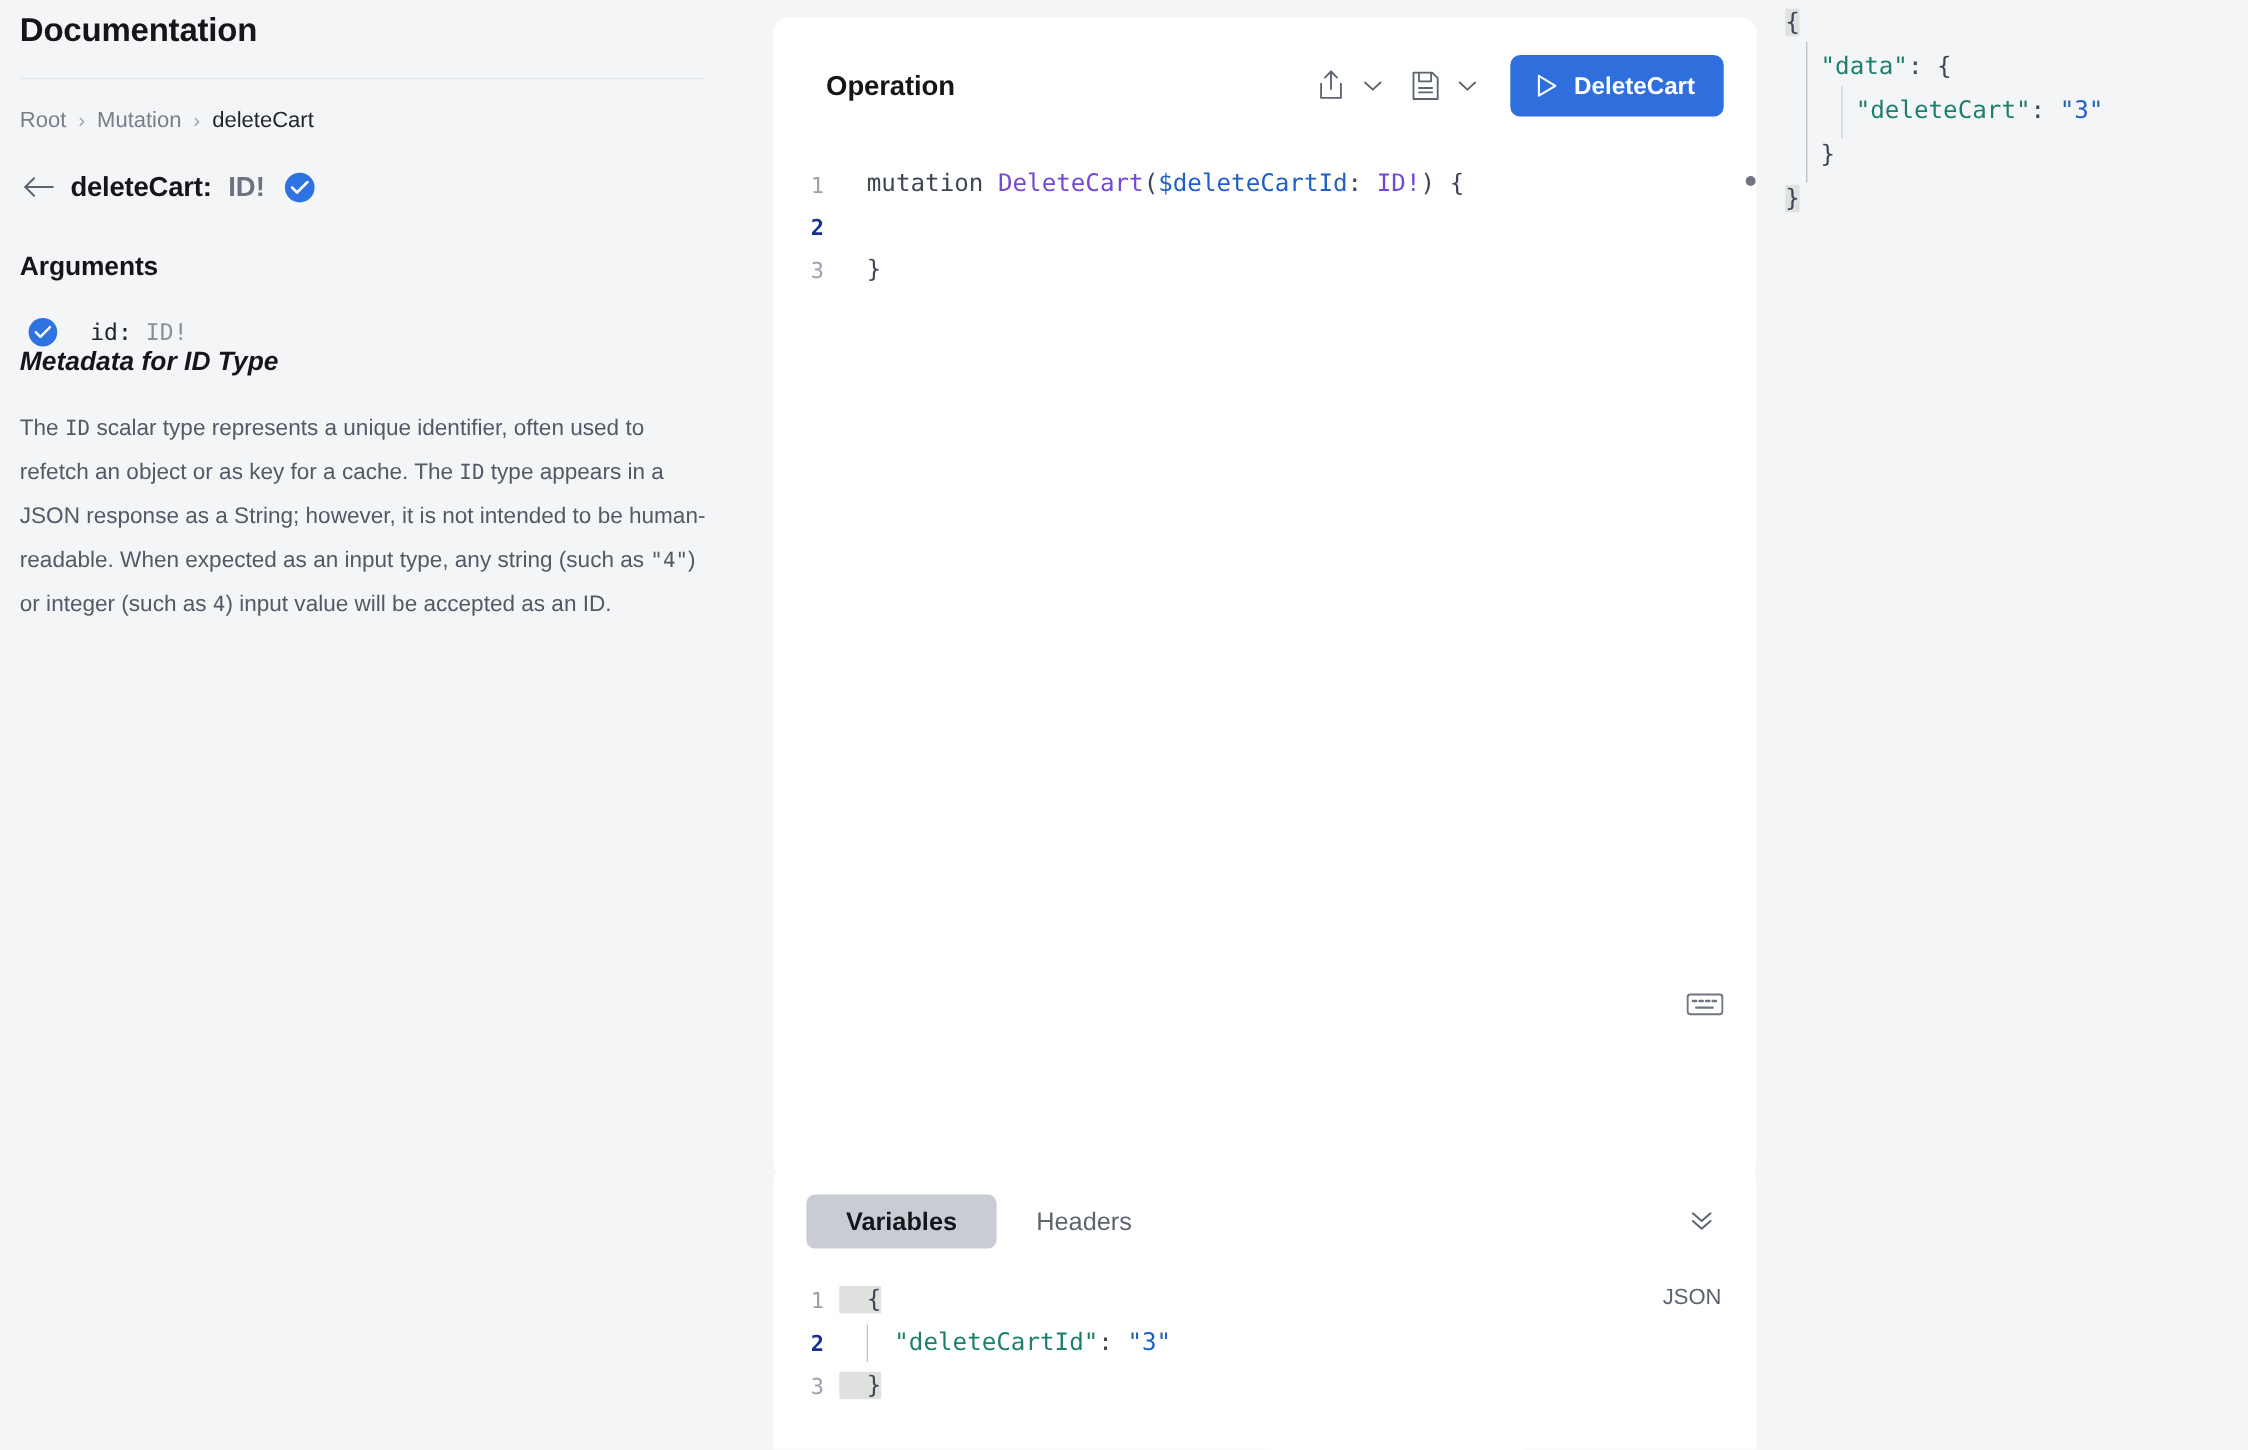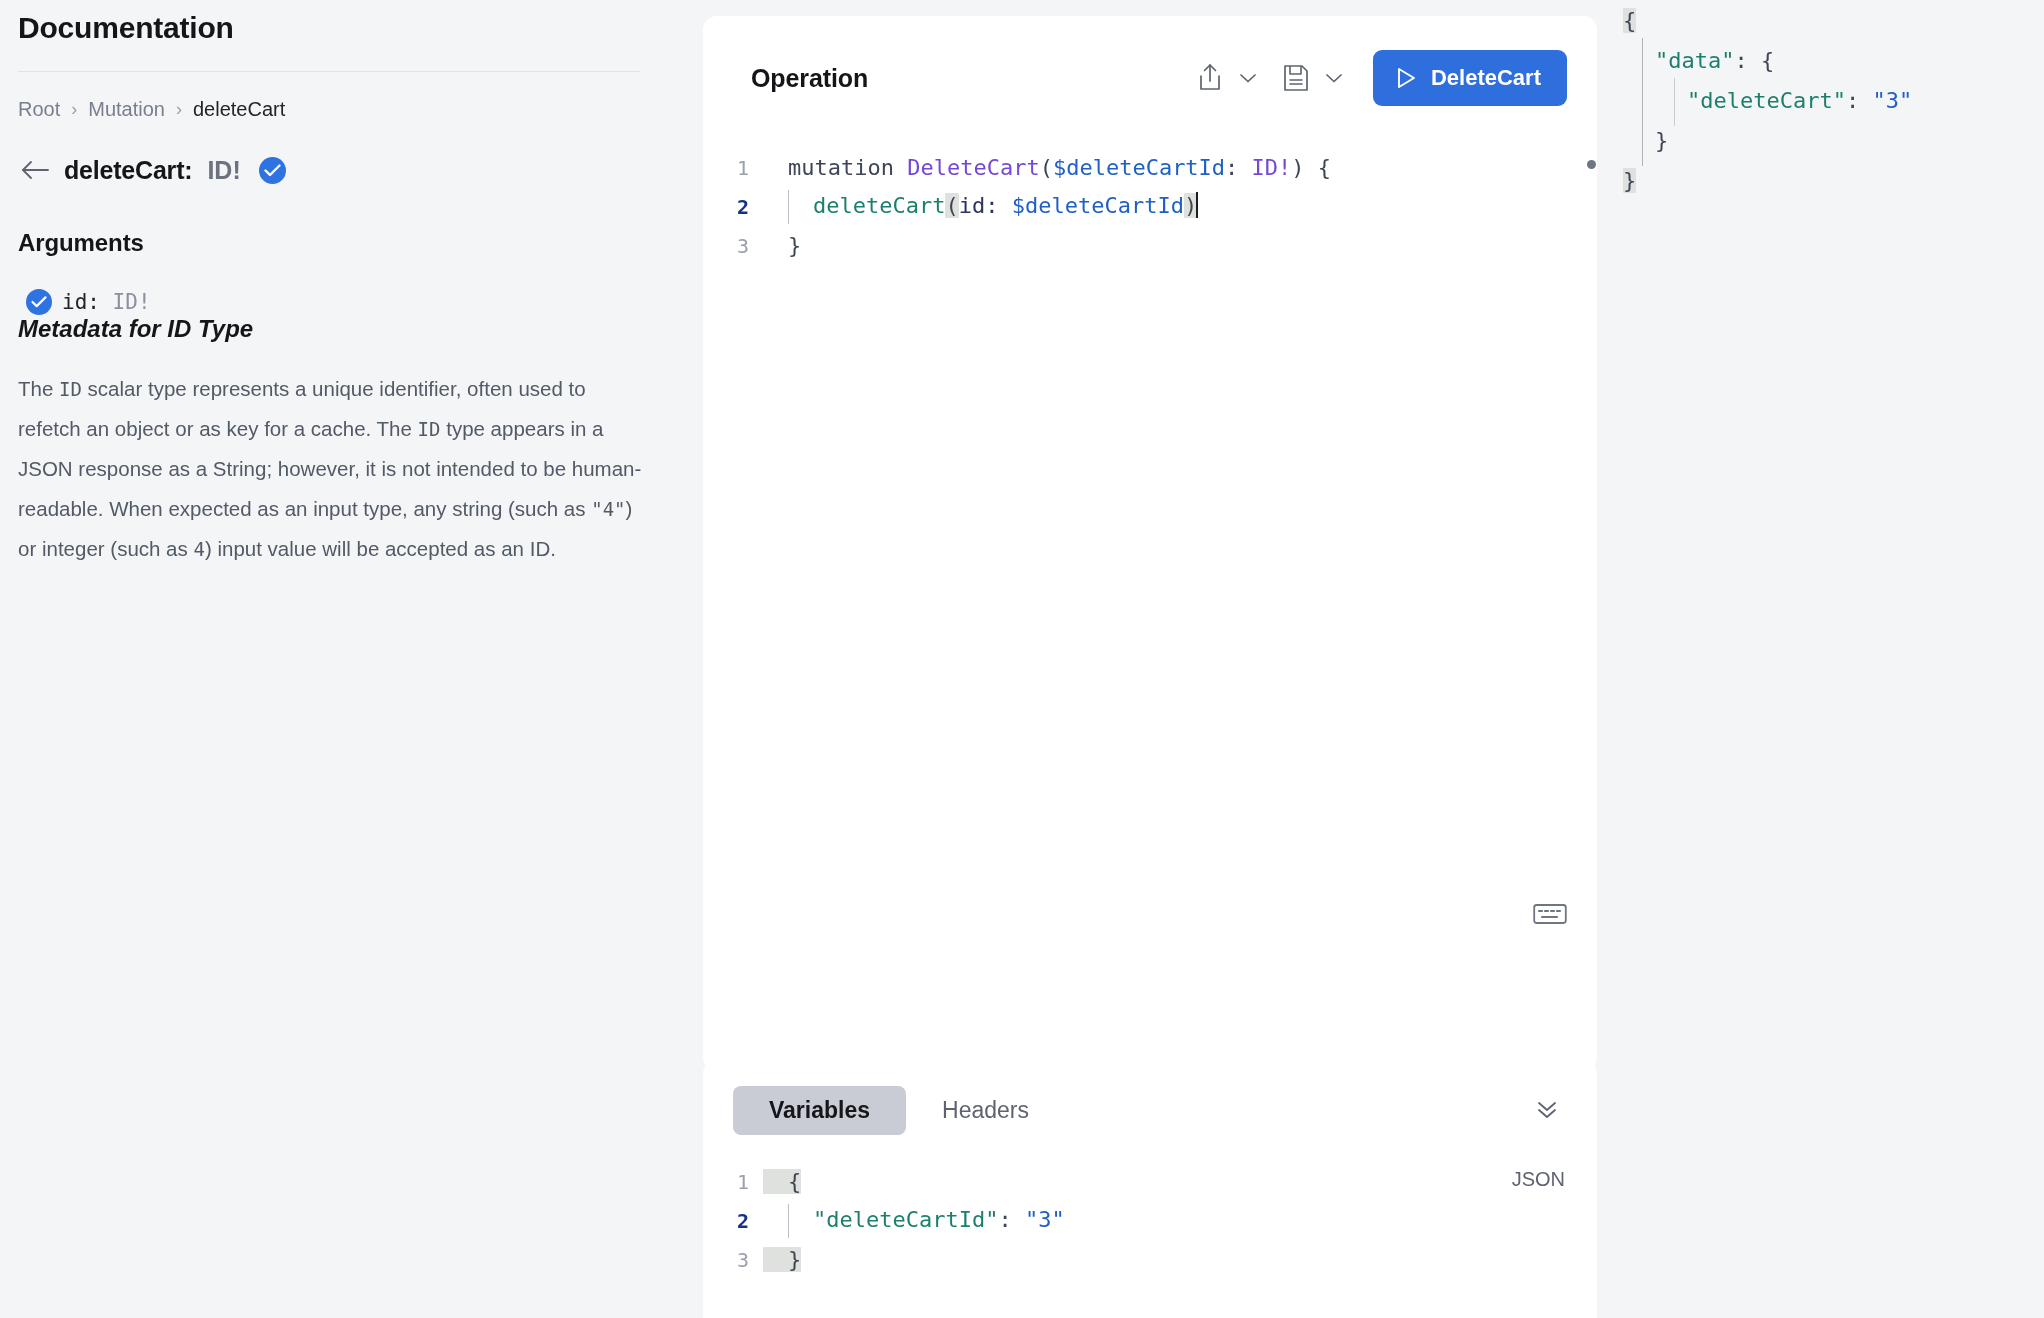--- a/index.html
+++ b/index.html
@@ -93,20 +93,21 @@
     font-size: 24px;
     font-weight: 700;
     color: #14161a;
     letter-spacing: -0.1px;
   }
 
   .arg-row {
     margin-top: 32px;
     display: flex;
     align-items: center;
+    gap: 20px;
   }
   .arg-badge {
     width: 26px; height: 26px;
     border-radius: 50%;
     background: #2f72e2;
     display: flex; align-items: center; justify-content: center;
     flex: none;
     margin-left: 8px;
   }
   .arg-text {
@@ -486,21 +487,20 @@
         <span class="gutter">1</span>
         <span class="code-body"><span class="k-keyword">mutation</span><span> </span><span class="k-opname">DeleteCart</span><span class="k-punct">(</span><span class="k-var">$deleteCartId</span><span class="k-punct">: </span><span class="k-type">ID!</span><span class="k-punct">)</span><span class="k-punct"> {</span></span>
 
         <span class="dots-menu">
           <i></i>
         </span>
       </div>
 
       <div class="code-line">
         <span class="gutter active">2</span>
-        <span class="code-body"><span class="indent-guide"></span><span class="k-field">deleteCart</span><span class="k-punct match-brace">(</span><span class="k-arg">id: </span><span class="k-var">$deleteCartId</span><span class="k-punct match-brace">)</span><span class="caret"></span></span>
       </div>
 
       <div class="code-line">
         <span class="gutter">3</span>
         <span class="code-body k-punct">}</span>
       </div>
 
       <span class="kbd-icon">
         <svg width="34" height="24" viewBox="0 0 34 24" fill="none">
           <rect x="1.2" y="3" width="31.6" height="18" rx="2.4" stroke="currentColor" stroke-width="1.8"></rect>

